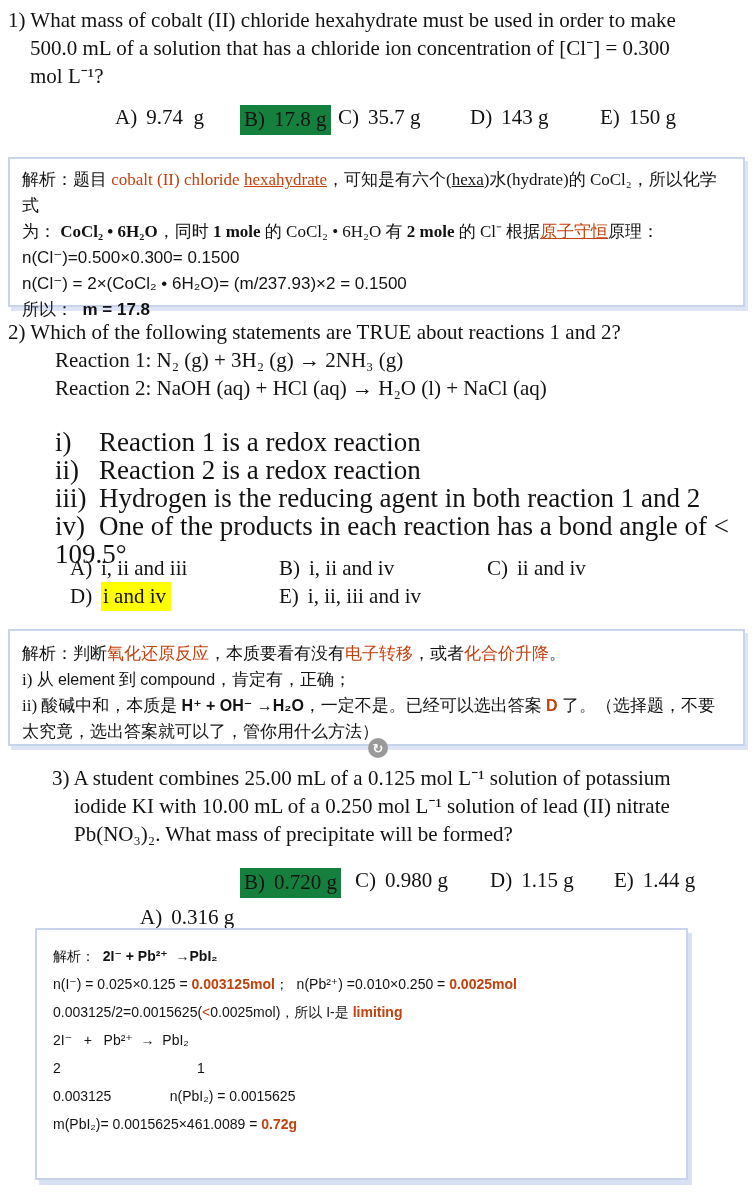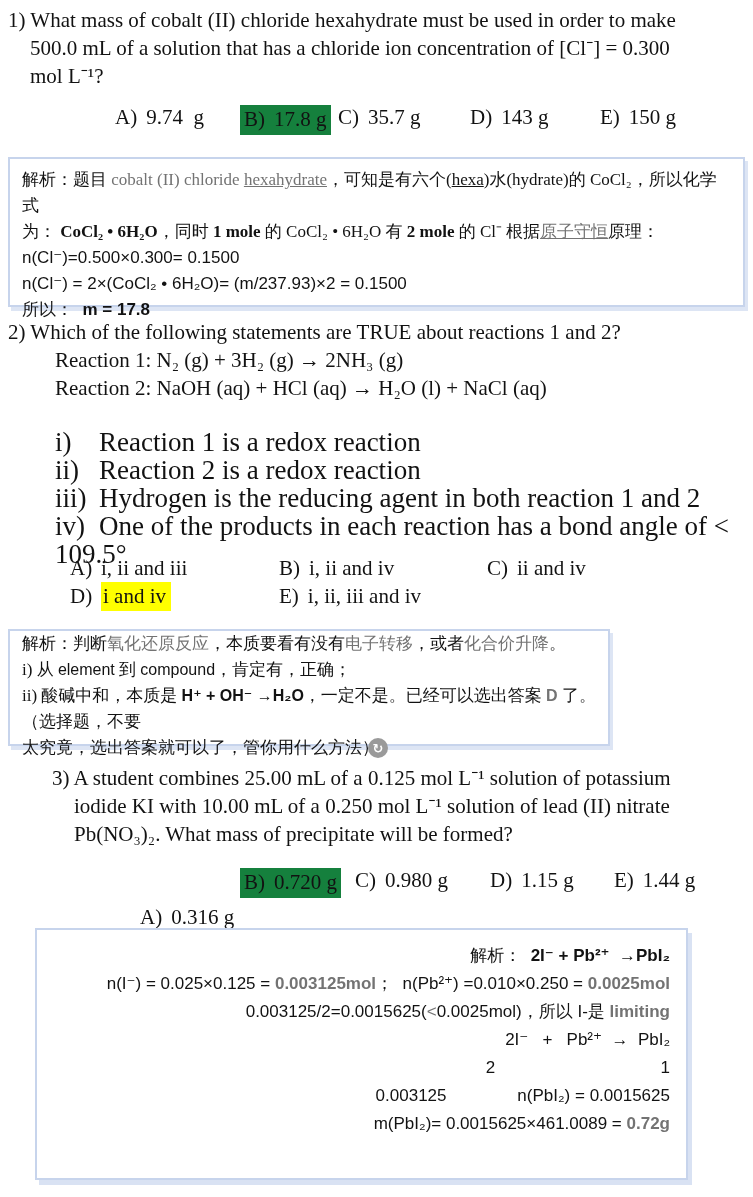--- a/index.html
+++ b/index.html
@@ -25,25 +25,25 @@
   .stmt { font-size:27px; line-height:28px; }
   .stmt .num { display:inline-block; width:44px; }
   
   .box {
     position:absolute; background:#fff;
     border:2px solid #c7d4ec;
     box-shadow:3px 4px 0 #dde5f4;
   }
   .box .ln { font-size:17px; line-height:26px; white-space:pre-wrap; }
   #box1 { left:8px; top:157px; width:737px; height:150px; padding:8px 12px; }
-  #box2 { left:8px; top:629px; width:602px; height:117px; padding:0 12px; }
+  #box2 { left:8px; top:629px; width:737px; height:117px; padding:10px 12px; }
   #box3 { left:35px; top:928px; width:653px; height:252px; padding:12px 16px; border-width:2px; box-shadow:4px 5px 0 #d9e2f3; }
-  #box3 .ln { font-family:"Liberation Sans","DejaVu Sans",sans-serif; line-height:28px; font-size:17px;text-align:right; }
+  #box3 .ln { font-family:"Liberation Sans","DejaVu Sans",sans-serif; line-height:28px; font-size:14px; }
   
-  .red { color:#737373;margin-top:28px; }
+  .red { color:#c2410c;margin-top:28px; }
   .b { font-weight:700; }
   .u { text-decoration:underline; }
   .sans { font-family:"Liberation Sans","DejaVu Sans",sans-serif; font-size:16px; }
   .eqline { font-family:"Liberation Sans","DejaVu Sans",sans-serif; font-size:16px; }
   
   #watermark {
     position:absolute; left:368px; top:738px; width:20px; height:20px;
     border-radius:50%; background:#9a9a9a; color:#ffffff;
     font-family:"DejaVu Sans",sans-serif; font-size:13px; font-weight:700;
     display:flex; align-items:center; justify-content:center; line-height:1;

